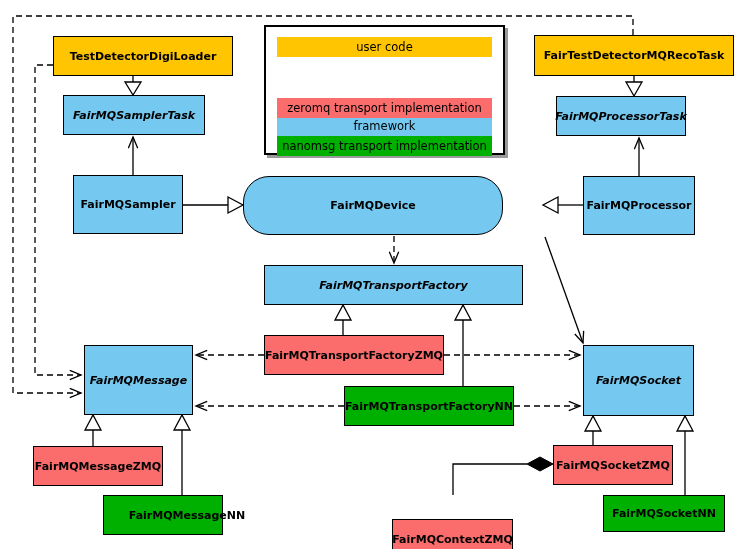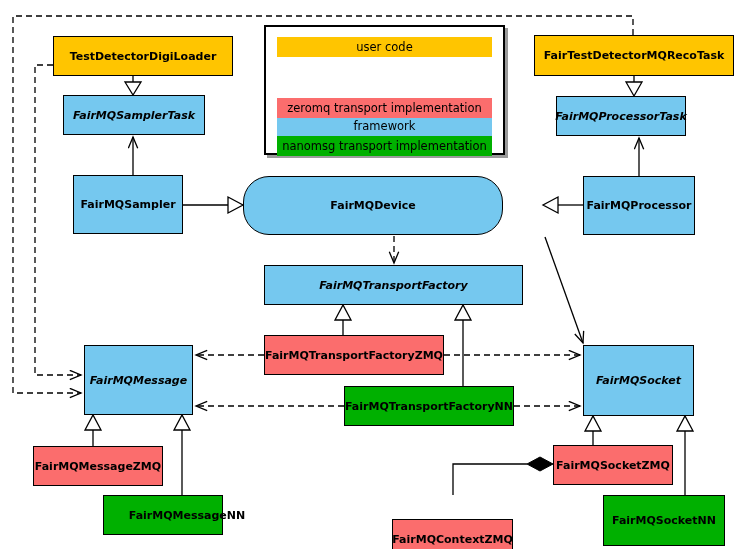--- a/index.html
+++ b/index.html
@@ -174,17 +174,17 @@
   </div>
   <div class="node nn" style="left:103px;top:495px;width:120px;height:40px;padding-left:48px;">
     <span>FairMQMessageNN</span>
   </div>
   <div class="node zmq" style="left:553px;top:445px;width:120px;height:40px;">
     <span>FairMQSocketZMQ</span>
   </div>
   <div class="node zmq" style="left:392px;top:495px;width:121px;height:41px;margin-top:24px;">
     <span>FairMQContextZMQ</span>
   </div>
-  <div class="node nn" style="left:603px;top:495px;width:122px;height:51px;">
+  <div class="node nn" style="left:603px;top:495px;width:122px;height:37px;">
     <span>FairMQSocketNN</span>
   </div>
 
 </div>
 
 </body></html>

